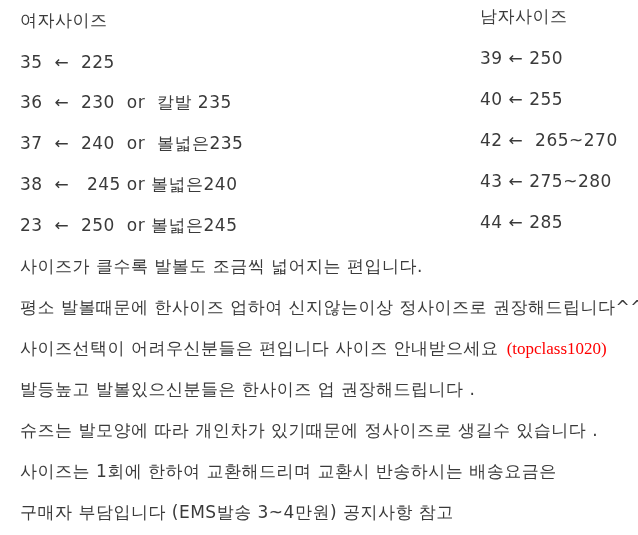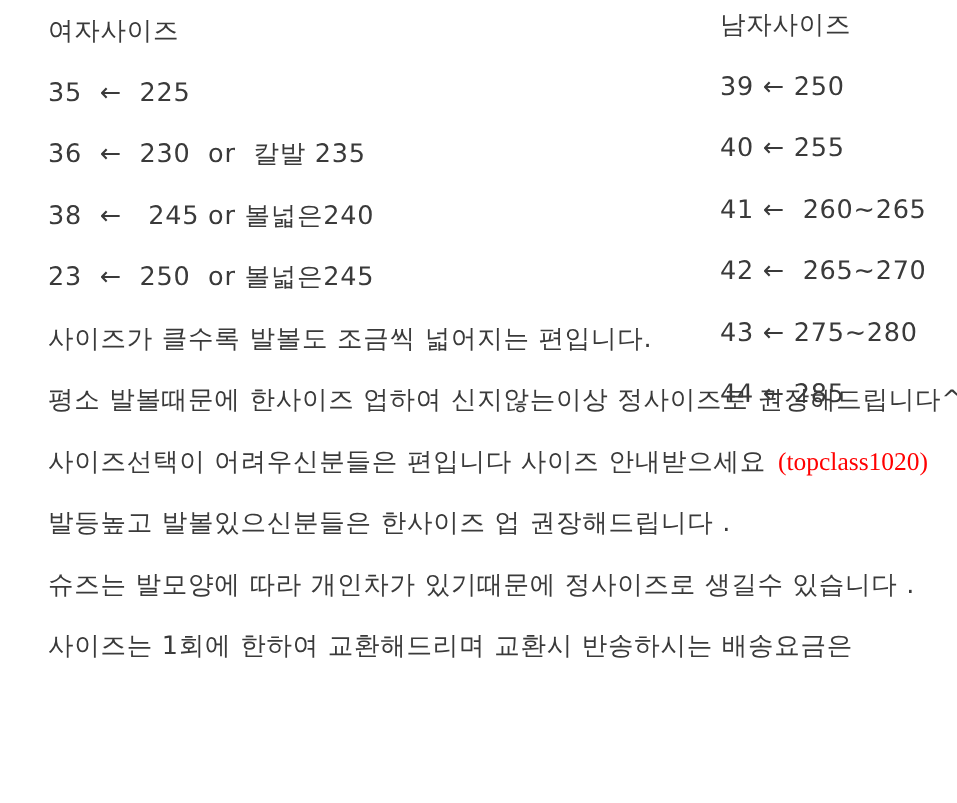--- a/index.html
+++ b/index.html
@@ -5,21 +5,21 @@
   html, body {
     margin: 0;
     padding: 0;
     background: #ffffff;
   }
   .page {
     position: relative;
     width: 638px;
     height: 535px;
     box-sizing: border-box;
-    padding-left: 32px;
+    padding-left: 20px;
     background: #ffffff;
     color: #3a3a3a;
     font-family: "DejaVu Sans", sans-serif;
     overflow: hidden;
   }
   .line {
     height: 41px;
     display: flex;
     align-items: center;
     font-size: 17px;
@@ -44,34 +44,35 @@
 </style>
 </head>
 <body>
 
 <div class="page">
 
   <div class="col-left">
     <div class="line">여자사이즈</div>
     <div class="line">35  ←  225</div>
     <div class="line">36  ←  230  or  칼발 235</div>
+    <div class="line">37  ←  240  or  볼넓은235</div>
     <div class="line">38  ←   245 or 볼넓은240</div>
     <div class="line">23  ←  250  or 볼넓은245</div>
 
     <div class="line">사이즈가 클수록 발볼도 조금씩 넓어지는 편입니다.</div>
     <div class="line">평소 발볼때문에 한사이즈 업하여 신지않는이상 정사이즈로 권장해드립니다^^</div>
     <div class="line"><span>사이즈선택이 어려우신분들은 편입니다 사이즈 안내받으세요</span><span class="red-id">(topclass1020)</span></div>
     <div class="line">발등높고 발볼있으신분들은 한사이즈 업 권장해드립니다 .</div>
     <div class="line">슈즈는 발모양에 따라 개인차가 있기때문에 정사이즈로 생길수 있습니다 .</div>
     <div class="line">사이즈는 1회에 한하여 교환해드리며 교환시 반송하시는 배송요금은</div>
+    <div class="line">구매자 부담입니다 (EMS발송 3~4만원) 공지사항 참고</div>
   </div>
 
   <div class="col-right">
     <div class="line">남자사이즈</div>
     <div class="line">39 ← 250</div>
     <div class="line">40 ← 255</div>
-    <div class="line">41 ←  260~265</div>
     <div class="line">42 ←  265~270</div>
     <div class="line">43 ← 275~280</div>
     <div class="line">44 ← 285</div>
   </div>
 
 </div>
 
 </body></html>

